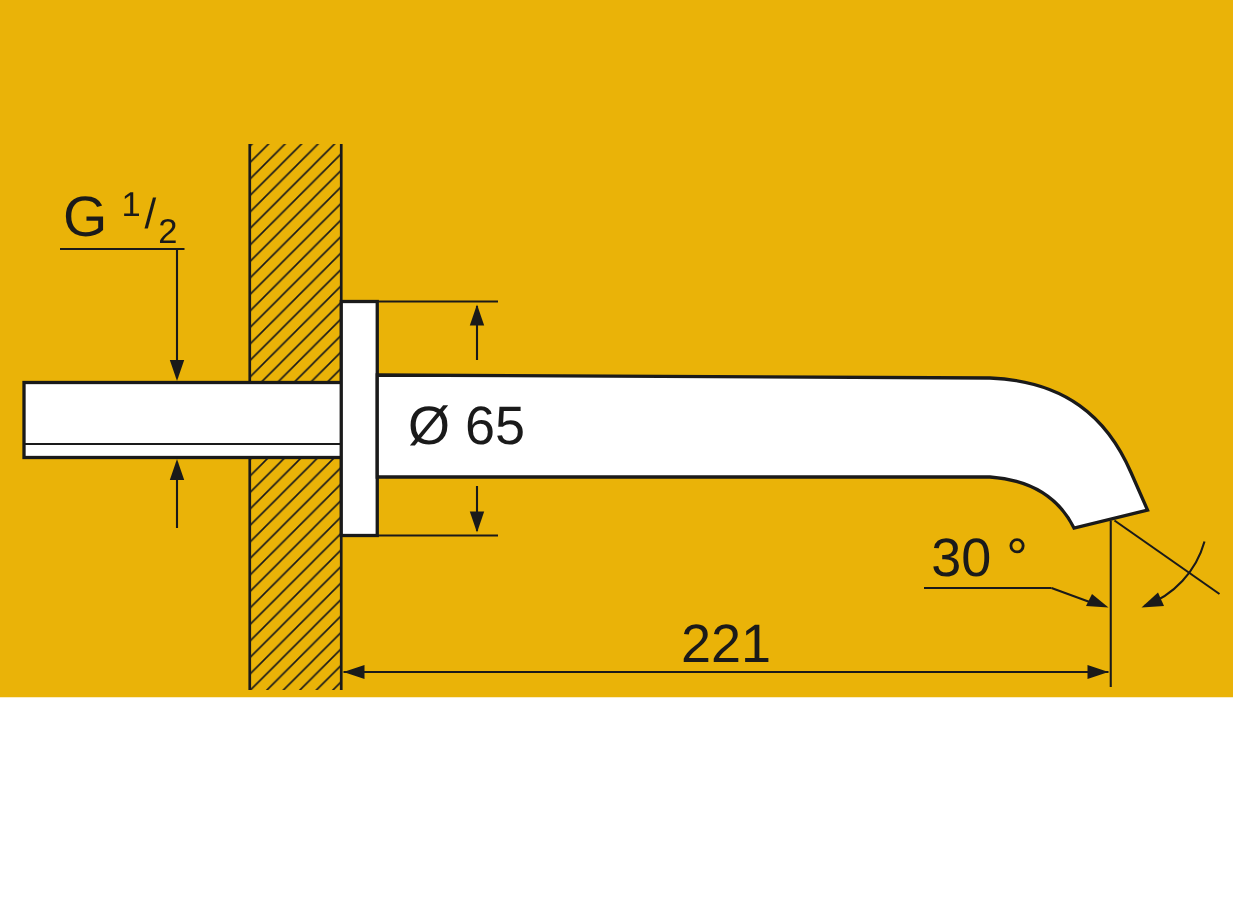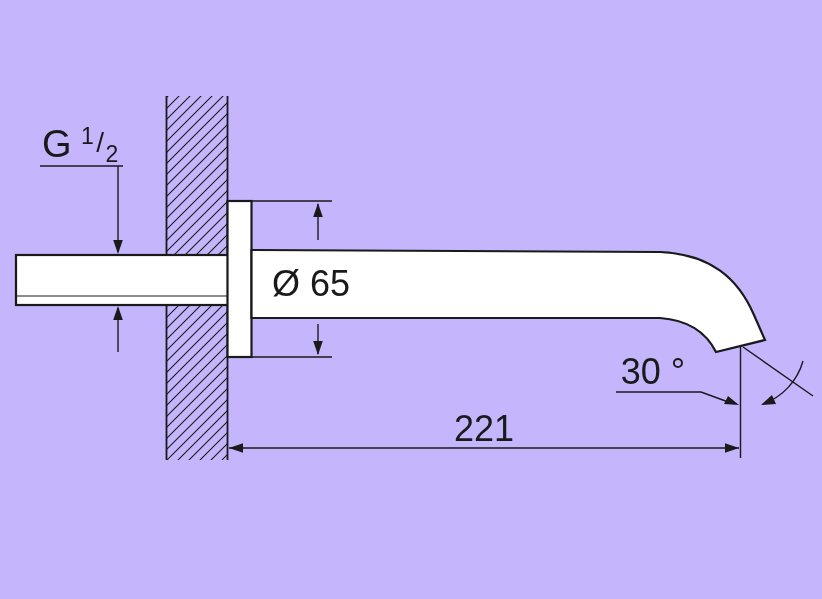--- a/index.html
+++ b/index.html
@@ -3,22 +3,22 @@
 <meta charset="utf-8">
 <style>
   html, body {
     margin: 0;
     padding: 0;
     background: #ffffff;
   }
   .canvas {
     position: relative;
     width: 822px;
-    height: 599px;
-    background: #c4b5fd;
+    height: 465px;
+    background: #eab308;
     overflow: hidden;
   }
   svg { display: block; }
   .outline { fill: #ffffff; stroke: #1a1a1a; stroke-width: 2.2; stroke-linejoin: miter; }
   .thin    { stroke: #1a1a1a; stroke-width: 1.2; fill: none; }
   .wall    { stroke: #1a1a1a; stroke-width: 1.8; fill: none; }
   .dim     { stroke: #1a1a1a; stroke-width: 1.4; fill: none; }
   .arrow   { fill: #1a1a1a; stroke: none; }
   .txt     { fill: #1a1a1a; font-family: "Liberation Sans", sans-serif; }
   .t38 { font-size: 38px; }

